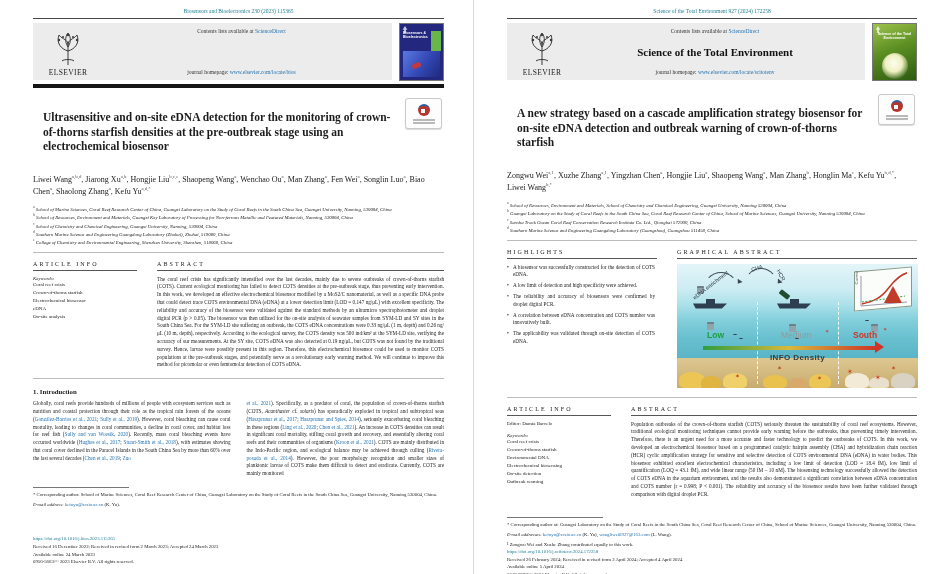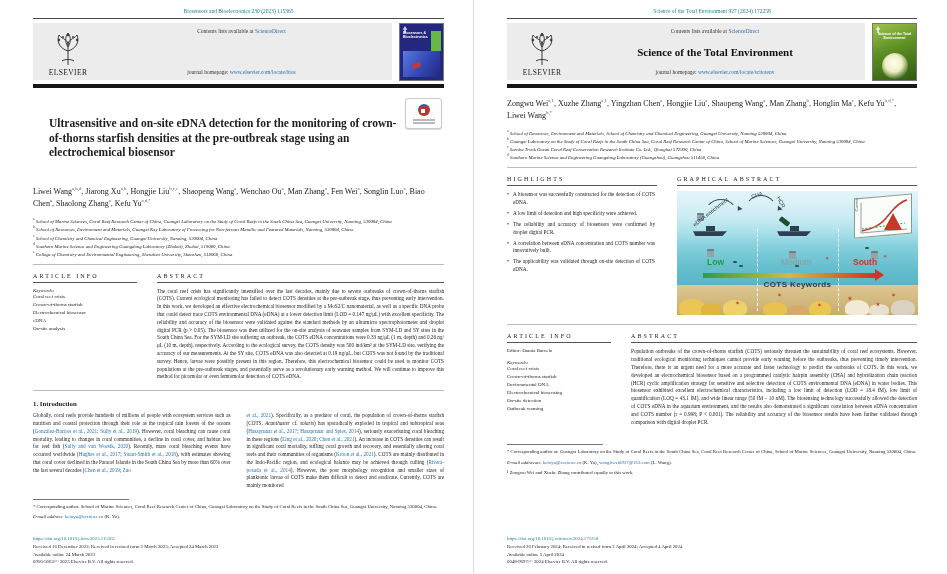--- a/index.html
+++ b/index.html
@@ -29,21 +29,21 @@
   .cover-bios .cover-title{color:#fff;font-size:3.6px;font-weight:bold;margin:7px 2px 0 3px;line-height:1.2;text-align:left;}
   .cover-green-tab{position:absolute;right:2px;top:7px;width:10px;height:20px;background:#69b64a;}
   .cover-art{position:absolute;left:3px;right:3px;bottom:3px;height:26px;background:linear-gradient(125deg,#5a7ae0 0%,#3347b5 55%,#202a7e 100%);}
   .cover-red-dot{position:absolute;left:12px;bottom:12px;width:9px;height:5px;background:#c03a3a;transform:rotate(-20deg);border-radius:2px;}
   .cover-sci{background:linear-gradient(160deg,#9ec24d 0%,#5c8f23 45%,#2e5a10 100%);}
   .cover-sci .cover-title{color:#fff;font-size:3.6px;font-weight:bold;margin-top:8px;text-align:center;line-height:1.25;}
   .cover-globe{position:absolute;left:50%;top:52%;width:26px;height:26px;margin-left:-13px;border-radius:50%;background:radial-gradient(circle at 45% 40%,#fdfdf2 0%,#eff0c2 40%,rgba(255,255,255,.12) 72%);}
   .cover-tree{position:absolute;left:2px;top:2px;width:6px;height:7px;background:rgba(255,255,255,.75);clip-path:polygon(50% 0,90% 55%,65% 55%,65% 100%,35% 100%,35% 55%,10% 55%);}
 
   .title-row{position:relative;margin-top:12px;}
-  .paper-title{font-size:11.5px;font-weight:bold;line-height:1.28;margin:16px;width:356px;color:#1c1c1c;}
+  .paper-title{font-size:11.5px;font-weight:bold;line-height:1.28;margin:10px;width:356px;color:#1c1c1c;}
   .update-badge{position:absolute;right:2px;top:-2px;width:37px;height:31px;border:1px solid #c9c9c9;border-radius:3px;background:#fdfdfd;box-shadow:0 1px 1px rgba(0,0,0,.15);display:flex;flex-direction:column;align-items:center;justify-content:center;}
   .badge-glyph{width:12px;height:12px;border-radius:50%;background:#b5372e;border-top:2.5px solid #2f5fa0;position:relative;}
   .badge-glyph::after{content:"";position:absolute;left:3px;top:3.5px;width:4px;height:4px;background:#fff;}
   .badge-lines{margin-top:2px;}
   .badge-lines i{display:block;width:22px;height:1.5px;background:#b9b9b9;margin-top:1.5px;}
 
   .authors{margin-top:9px;font-size:8px;line-height:1.5;width:408px;color:#222;}
   .authors sup{font-size:4.8px;color:#555;}
   .affils{margin-top:7px;font-size:4.8px;font-style:italic;line-height:1.55;color:#222;}
   .affils sup{font-size:3.6px;font-style:normal;color:#444;}
@@ -262,20 +262,30 @@
       </div>
     </div>
     <div class="cover cover-sci">
       <span class="cover-tree"></span>
       <div class="cover-title">Science of the Total Environment</div>
       <span class="cover-globe"></span>
     </div>
   </div>
   <div class="black-bar"></div>
 
+  <div class="title-row">
+    <h1 class="paper-title">A new strategy based on a cascade amplification strategy biosensor for on-site eDNA detection and outbreak warning of crown-of-thorns starfish</h1>
+    <div class="update-badge">
+      <div class="badge-glyph"></div>
+      <div class="badge-lines">
+            <i></i>
+            <i></i>
+          </div>
+    </div>
+  </div>
 
   <div class="authors">
     
   <span><span>Zongwu Wei</span><sup>a,1</sup><span>, </span></span><span><span>Xuzhe Zhang</span><sup>a,1</sup><span>, </span></span><span><span>Yingzhan Chen</span><sup>a</sup><span>, </span></span><span><span>Hongjie Liu</span><sup>a</sup><span>, </span></span><span><span>Shaopeng Wang</span><sup>a</sup><span>, </span></span><span><span>Man Zhang</span><sup>b</sup><span>, </span></span><span><span>Honglin Ma</span><sup>c</sup><span>, </span></span><span><span>Kefu Yu</span><sup>b,d,*</sup><span>, </span></span><span><span>Liwei Wang</span><sup>b,*</sup><span></span></span></div>
 
   <div class="affils">
 
   <div><sup>a</sup> <span>School of Resources, Environment and Materials, School of Chemistry and Chemical Engineering, Guangxi University, Nanning 530004, China</span></div>
         <div><sup>b</sup> <span>Guangxi Laboratory on the Study of Coral Reefs in the South China Sea, Coral Reef Research Center of China, School of Marine Sciences, Guangxi University, Nanning 530004, China</span></div>
         <div><sup>c</sup> <span>Sansha Track Ocean Coral Reef Conservation Research Institute Co. Ltd., Qionghai 572900, China</span></div>
@@ -351,21 +361,21 @@
             <path d="M7 30 C16 30 30 29 50 28" fill="none" stroke="#3f9e4d" stroke-width="1" stroke-dasharray="2 1.5"></path>
           </svg>
           <span class="chart-axis-label">Current</span>
         </div>
         <span class="peak"></span>
 
         <span class="zone zone-low" style="left:30px;top:66px;">Low</span>
         <span class="zone zone-med" style="left:96px;top:66px;">Medium</span>
         <span class="zone zone-high" style="left:176px;top:66px;">South</span>
         <div class="ga-arrow"></div>
-        <div class="ga-density">COTS Keywords</div>
+        <div class="ga-density">INFO Density</div>
 
         <span class="starfish" style="left:58px;top:108px;font-size:6px;">✶</span>
         <span class="starfish" style="left:100px;top:100px;font-size:6px;">✶</span>
         <span class="starfish" style="left:140px;top:110px;font-size:6px;">✶</span>
         <span class="starfish" style="left:148px;top:64px;font-size:5px;">✶</span>
         <span class="starfish" style="left:170px;top:104px;font-size:7px;">✶</span>
         <span class="starfish" style="left:198px;top:110px;font-size:7px;">✶</span>
         <span class="starfish" style="left:214px;top:100px;font-size:6px;">✶</span>
         <span class="starfish" style="left:206px;top:62px;font-size:5px;">✶</span>
 

